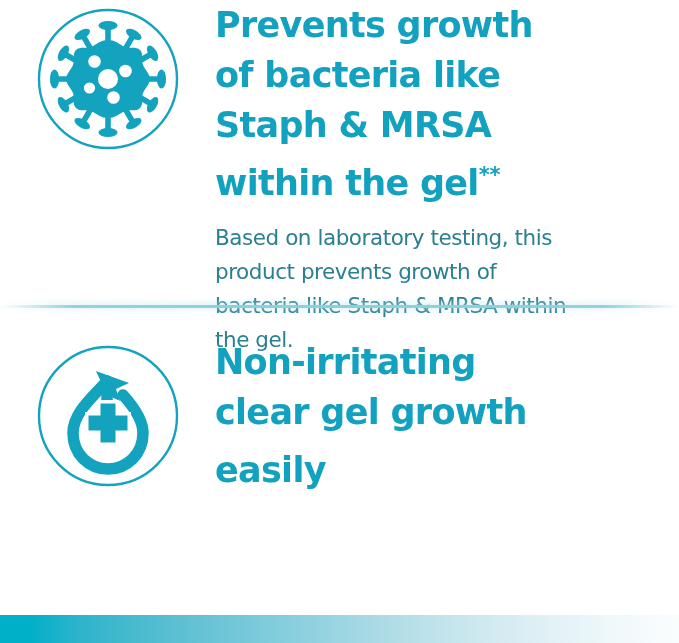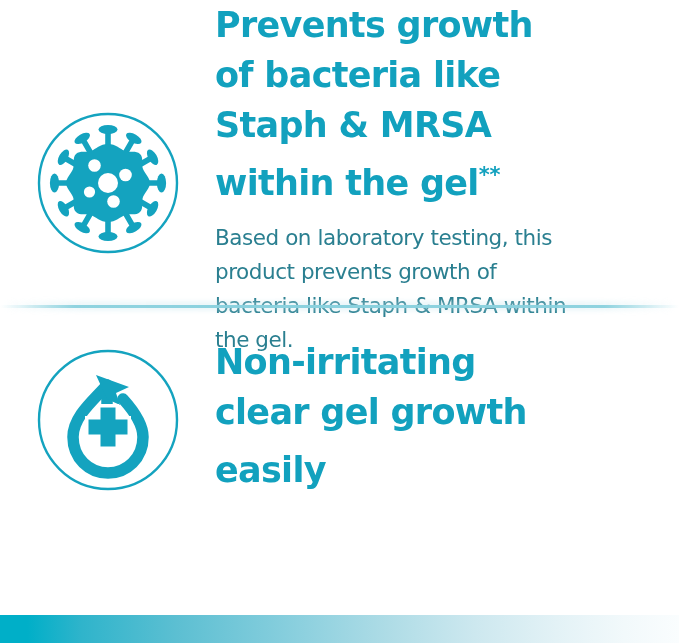--- a/index.html
+++ b/index.html
@@ -21,21 +21,21 @@
     height: 643px;
     background: #ffffff;
   }
 
   
   .feature {
     position: absolute;
     left: 0;
     width: 599px;
     display: flex;
-    align-items: center;
+    align-items: flex-start;
   }
   .feature-1 { top: 0; }
   .feature-2 { top: 337px; }
 
   .icon-col {
     width: 215px;
     flex: 0 0 215px;
     display: flex;
     justify-content: center;
     align-items: flex-start;

